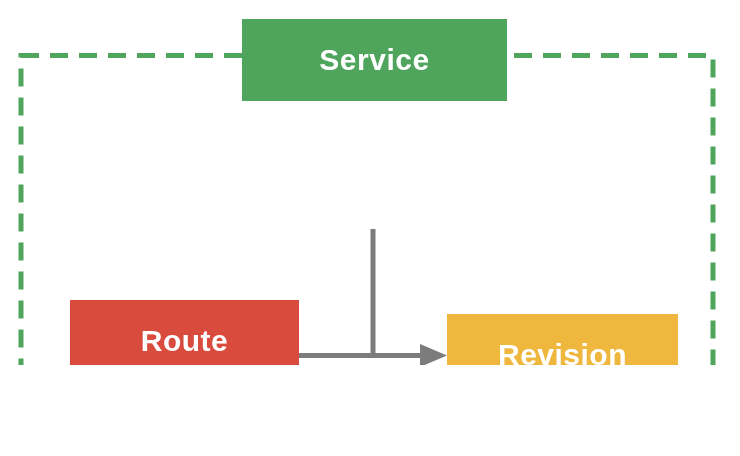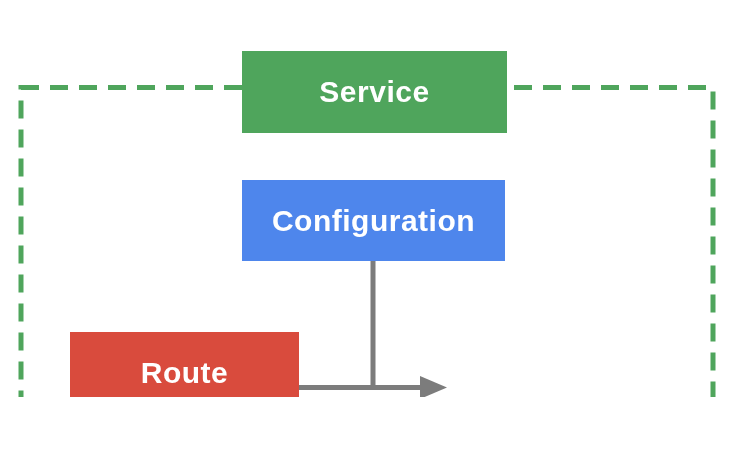--- a/index.html
+++ b/index.html
@@ -7,21 +7,20 @@
     padding: 0;
     background: #ffffff;
   }
   .stage {
     position: relative;
     width: 740px;
     height: 365px;
     background: #ffffff;
     overflow: hidden;
     font-family: "Liberation Sans", "DejaVu Sans", sans-serif;
-    margin-top: 32px;
   }
   .layer {
     position: absolute;
     left: 0;
     top: 0;
     width: 740px;
     height: 456px;
   }
   .node {
     position: absolute;
@@ -56,22 +55,22 @@
 
     <line x1="299" y1="355.5" x2="422" y2="355.5" stroke-width="5" stroke="#7c7c7c"></line>
 
     <polygon points="420,344 420,367 447,355.5" fill="#7c7c7c"></polygon>
   </svg>
 
   <div class="node node-service" style="background-color: rgb(79, 165, 92);">
     <span class="label">Service</span>
   </div>
 
-  <div class="node node-configuration" style="background-color: rgb(78, 134, 236);">
-    <span class="label">Configuration</span>
-  </div>
 
   <div class="node node-route" style="background-color: rgb(217, 75, 61);">
     <span class="label">Route</span>
   </div>
 
+  <div class="node node-revision" style="background-color: rgb(239, 183, 61);">
+    <span class="label">Revision</span>
+  </div>
 
 </div>
 
 </body></html>

